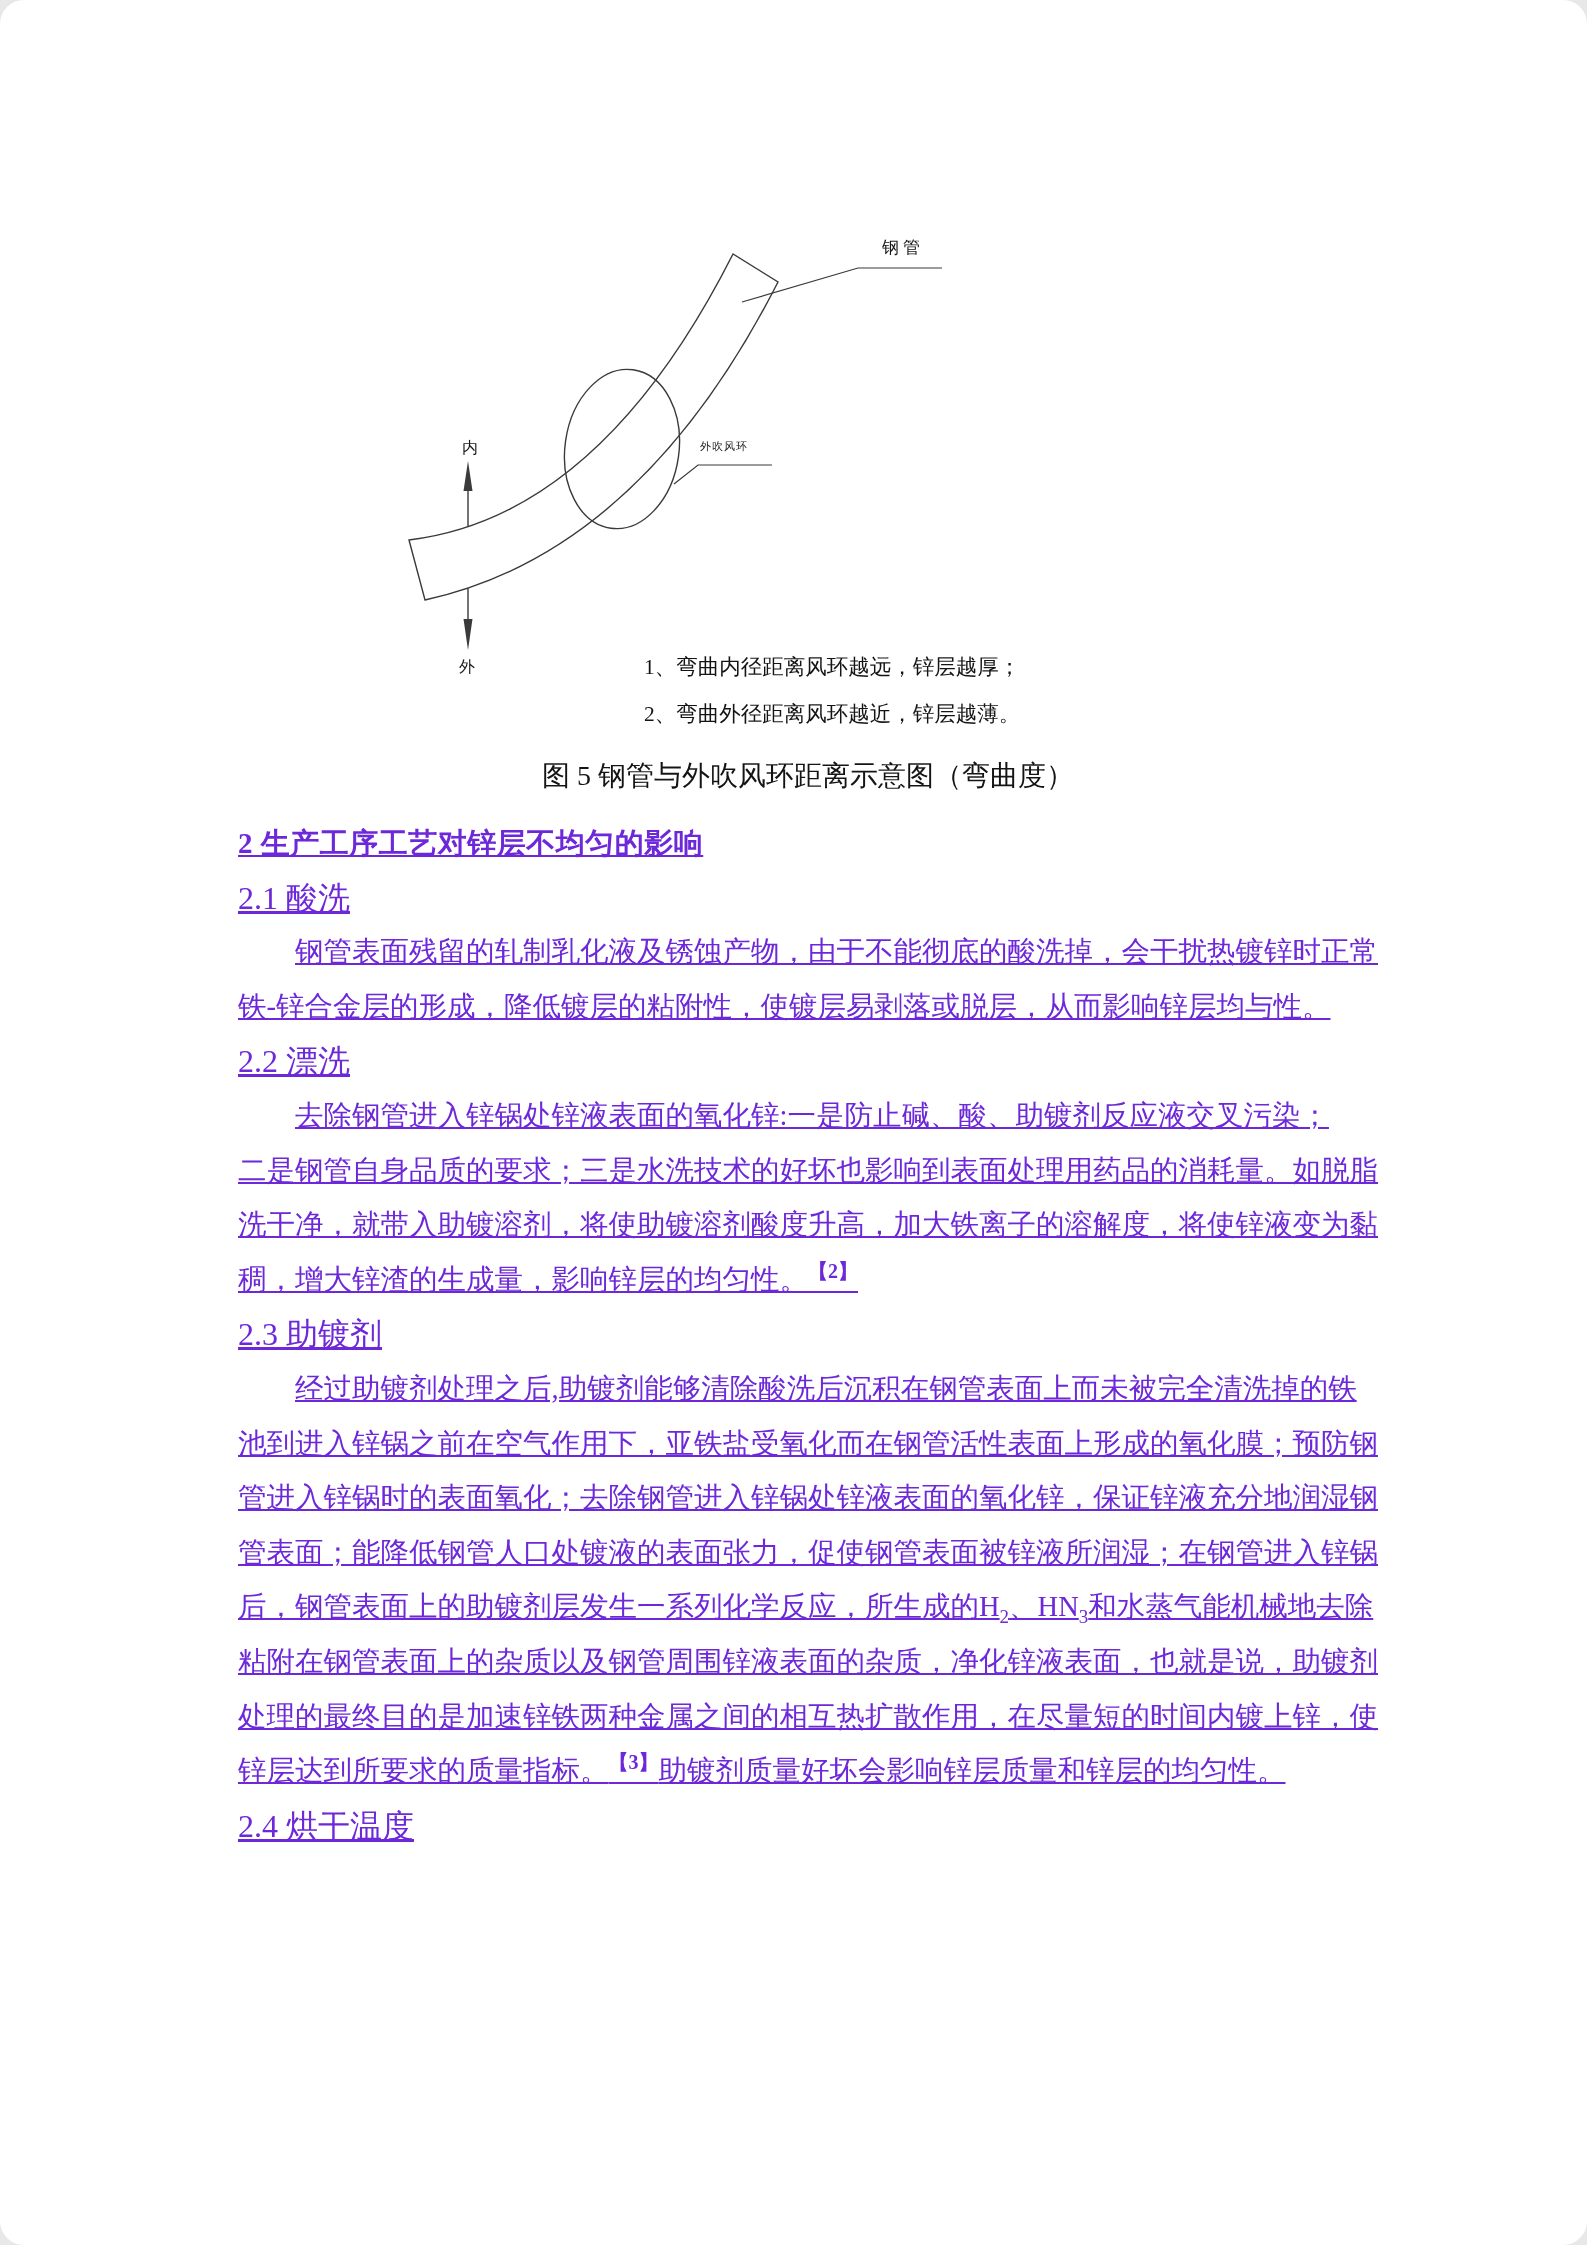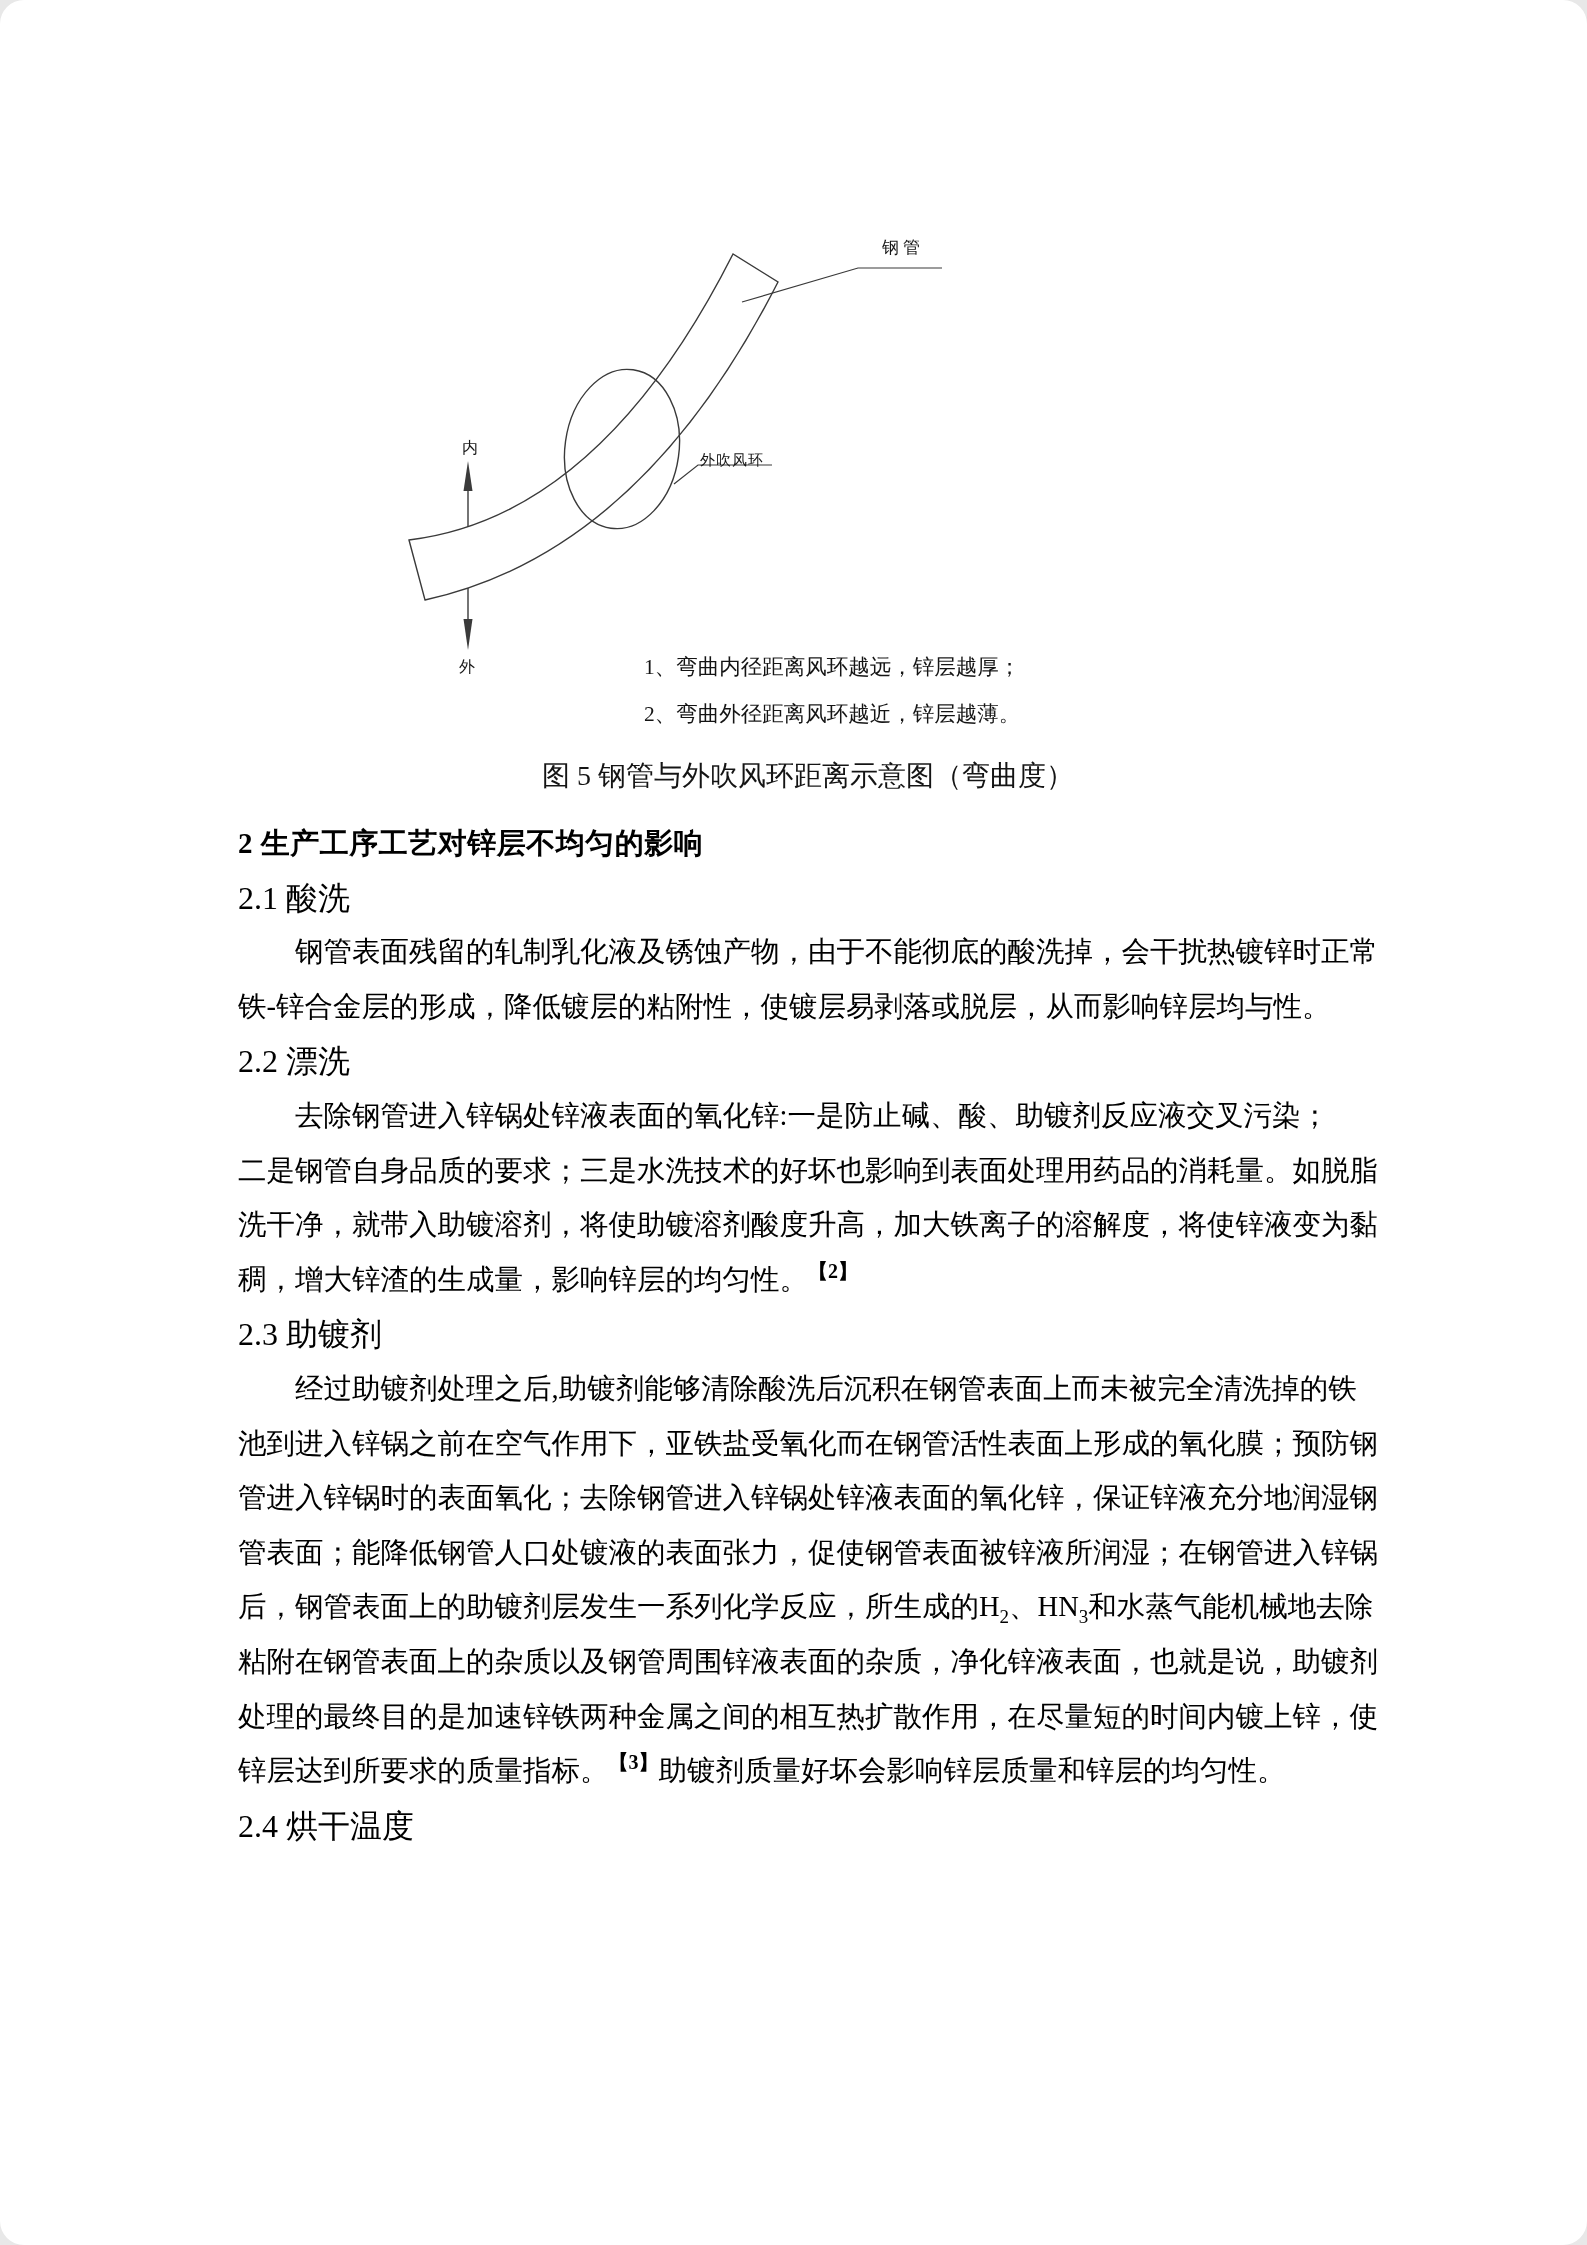--- a/index.html
+++ b/index.html
@@ -14,36 +14,36 @@
   }
   
   .fig-svg{position:absolute;left:0;top:0;width:1000px;height:720px;}
   .fig-label{
     position:absolute;
     font-size:16px;line-height:1.15;color:#161616;
     font-family:"Liberation Serif","DejaVu Serif",serif;
     white-space:nowrap;
   }
   .lbl-pipe{left:882px;top:238px;font-size:17px;letter-spacing:4px;}
-  .lbl-ring{left:700px;top:452px;font-size:15px;letter-spacing:1px;}
+  .lbl-ring{left:700px;top:440px;font-size:11px;letter-spacing:1px;}
   .lbl-inner{left:462px;top:439px;}
   .lbl-outer{left:459px;top:658px;}
   .fig-notes{
     position:absolute;left:628px;top:652px;
     font-size:21.5px;color:#141414;white-space:nowrap;margin-left:16px;
   }
   .fig-note{height:47px;line-height:30px;}
   .fig-caption{
     position:absolute;left:238px;top:757px;width:1140px;
     text-align:center;font-size:28px;color:#141414;white-space:pre;
   }
   
   .doc-body{
     position:absolute;left:238px;top:816px;width:1140px;
-    font-size:28.5px;color:#000000;
+    font-size:28.5px;color:#6d28d9;text-decoration:underline;
   }
   .line{height:54.6px;line-height:54.6px;white-space:pre;}
   .line.heading{font-weight:bold;font-size:29px;letter-spacing:0.5px;}
   .line.sub{font-size:32px;}
   .line.indent{text-indent:57px;}
   .supref{
     font-size:20px;font-weight:bold;
     vertical-align:11px;line-height:0;
   }
   .subref{

